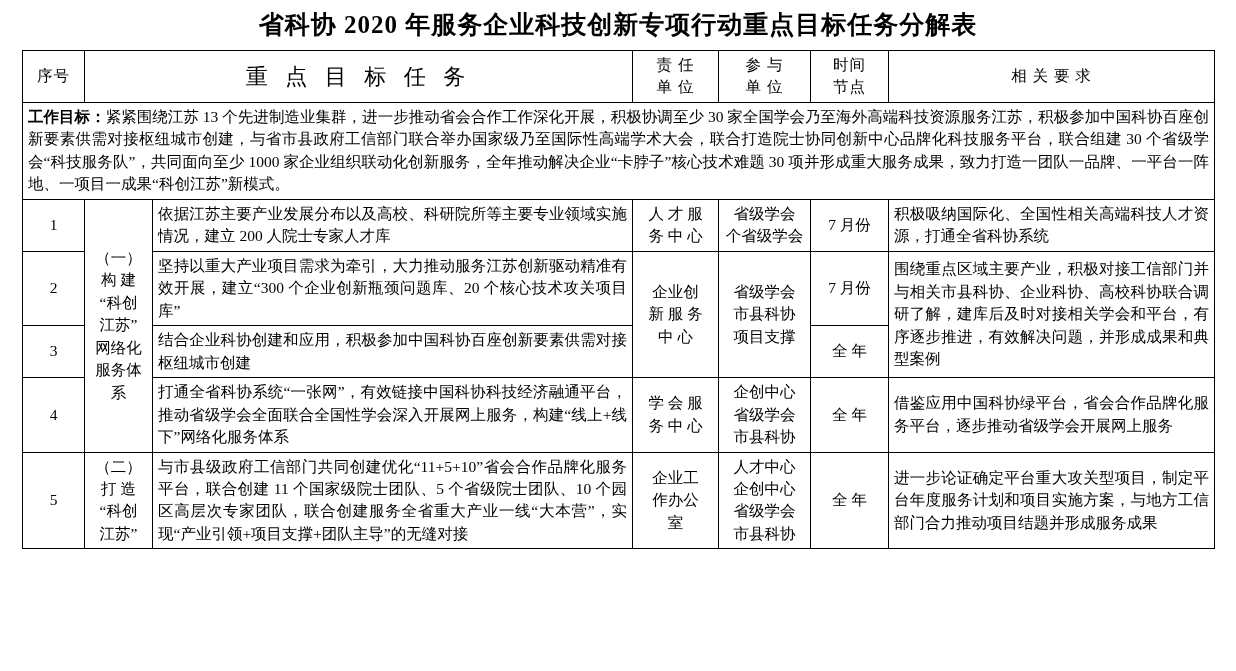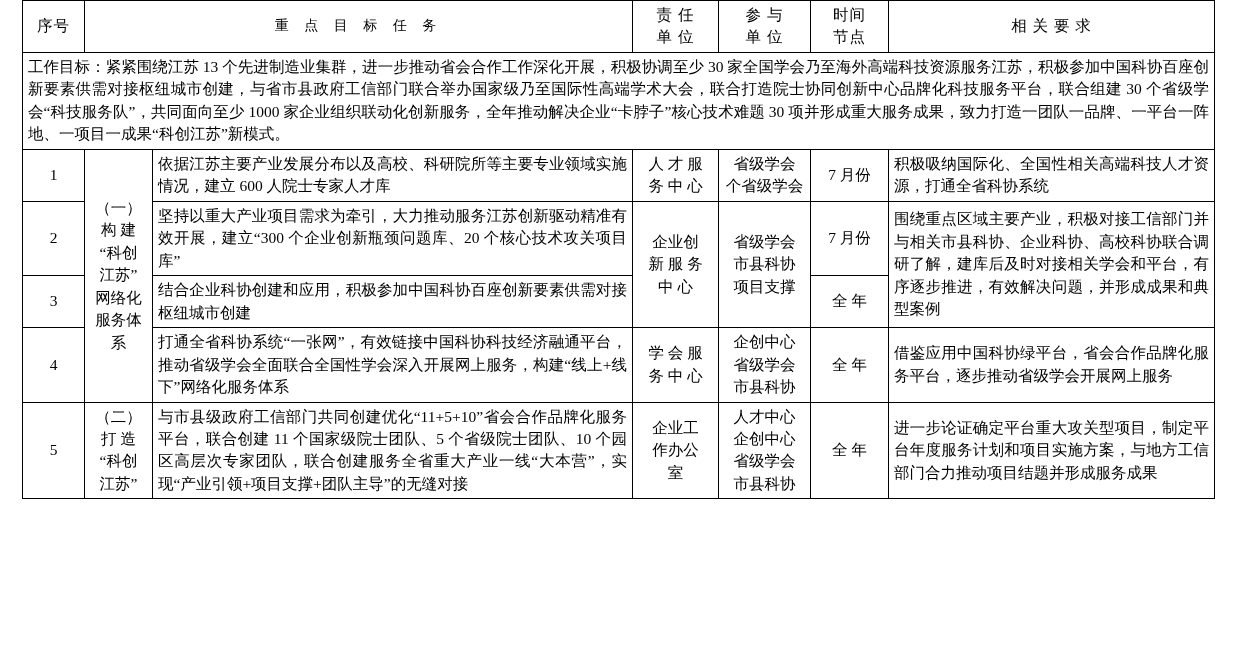--- a/index.html
+++ b/index.html
@@ -47,56 +47,57 @@
   .head td {
     text-align: center;
     font-weight: bold;
     font-size: 17px;
     letter-spacing: 1px;
     padding: 6px 2px;
     line-height: 1.35;
   }
   .head td.wide {
     letter-spacing: 6px;
-    font-size: 14px;
+    font-size: 22px;
     font-family: Liberation Serif, serif;
   }
   .c-seq { width: 62px; text-align: center; }
   .c-group { width: 68px; text-align: center; }
   .c-task { width: 480px; }
   .c-resp { width: 86px; text-align: center; }
   .c-part { width: 92px; text-align: center; }
   .c-time { width: 78px; text-align: center; }
   .c-req  { width: 326px; }
 
   .goal-cell {
     font-size: 15.7px;
     line-height: 1.62;
     text-align: justify;
     text-justify: inter-ideograph;
     padding: 5px 7px 6px 7px;
   }
-  .goal-cell b { font-weight: normal; }
+  .goal-cell b { font-weight: bold; }
   .vert {
     text-align: center;
     line-height: 1.5;
     font-size: 15.5px;
     letter-spacing: 0px;
   }
   .center { text-align: center; }
   .just {
     text-align: justify;
     text-justify: inter-ideograph;
   }
 </style>
 </head>
 <body>
 
 <div class="page">
 
+  <div class="doc-title">省科协 2020 年服务企业科技创新专项行动重点目标任务分解表</div>
 
   <table class="main">
     <colgroup>
       <col class="c-seq">
         <col class="c-group">
         <col class="c-task">
       <col class="c-resp">
         <col class="c-part">
         <col class="c-time">
         <col class="c-req">
@@ -128,21 +129,21 @@
         <td class="center">1</td>
         <td class="vert" rowspan="4">
           <div>（一）</div>
           <div>构 建</div>
           <div>“科创</div>
           <div>江苏”</div>
           <div>网络化</div>
           <div>服务体</div>
           <div>系</div>
         </td>
-        <td class="just">依据江苏主要产业发展分布以及高校、科研院所等主要专业领域实施情况，建立 600 人院士专家人才库</td>
+        <td class="just">依据江苏主要产业发展分布以及高校、科研院所等主要专业领域实施情况，建立 200 人院士专家人才库</td>
         <td class="center">
           <div>人 才 服</div>
           <div>务 中 心</div>
         </td>
         <td class="center">
           <div>省级学会</div>
           <div>个省级学会</div>
         </td>
         <td class="center">7 月份</td>
         <td class="just">积极吸纳国际化、全国性相关高端科技人才资源，打通全省科协系统</td>

